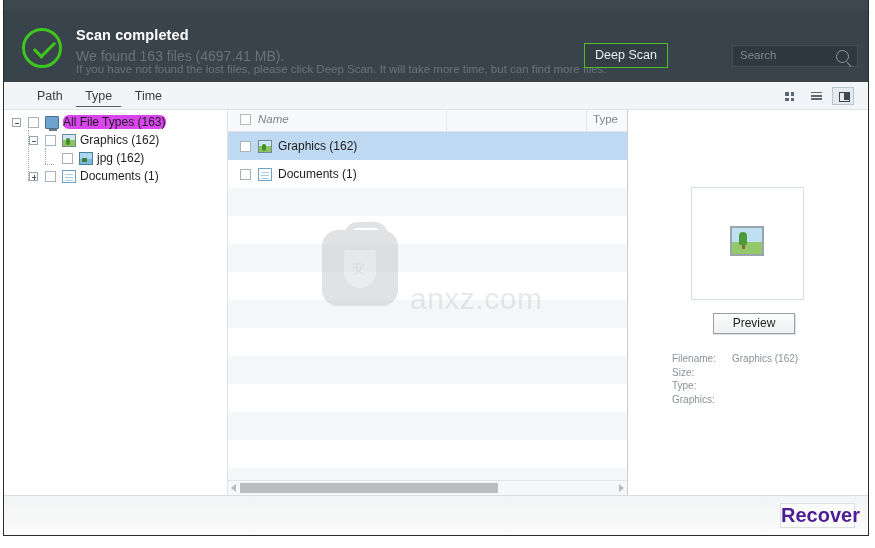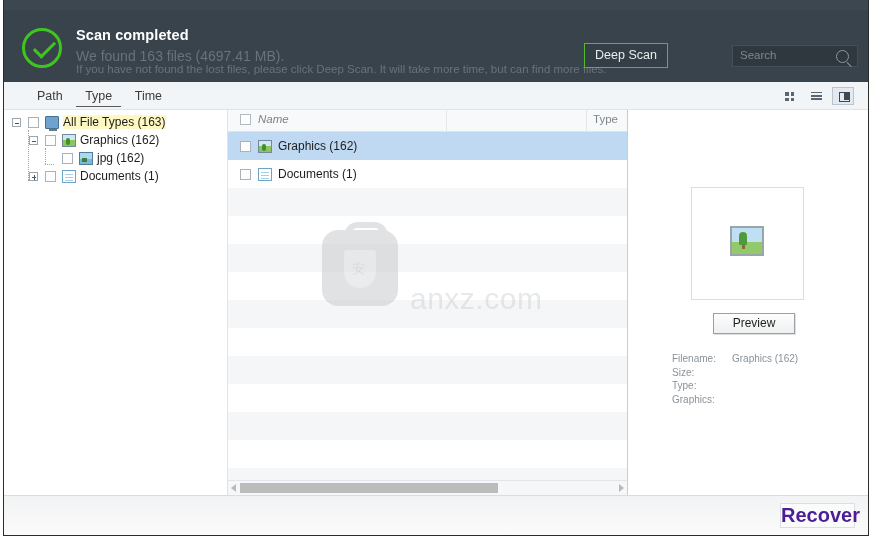--- a/index.html
+++ b/index.html
@@ -91,21 +91,21 @@
   .dotlh{position:absolute;border-top:1px dotted #9aa5ad;}
   .ic{position:absolute;top:2px;width:14px;height:13px;}
   .ic-monitor{background:#6fa3cf;border:1px solid #46708f;box-sizing:border-box;border-radius:1px;}
   .ic-monitor:after{content:"";position:absolute;left:3px;bottom:-3px;width:8px;height:2px;background:#6b7880;}
   .ic-img-green{background:linear-gradient(#cfe6f4 0 45%,#8ec45c 45% 100%);border:1px solid #6f8a9a;box-sizing:border-box;}
   .ic-img-green:after{content:"";position:absolute;left:3px;top:3px;width:4px;height:7px;background:#3f8f2f;border-radius:2px;}
   .ic-img-blue{background:linear-gradient(#a9d8f0 0 55%,#7fb7d8 55% 100%);border:1px solid #4d7f9c;box-sizing:border-box;}
   .ic-img-blue:after{content:"";position:absolute;left:2px;bottom:2px;width:5px;height:4px;background:#3e7f3a;}
   .ic-doc{background:#ffffff;border:1px solid #6ba4c6;box-sizing:border-box;}
   .ic-doc:after{content:"";position:absolute;left:2px;top:3px;width:8px;height:1px;background:#a6cde3;box-shadow:0 3px 0 #a6cde3,0 6px 0 #a6cde3;}
-  .trow.sel .lbl{background:#fef9c3;}
+  .trow.sel .lbl{background:#d946ef;border-radius:6px;}
 
   
   .list-pane{position:absolute;left:228px;top:110px;width:400px;height:385px;background:#fff;
     border-right:1px solid #c9ced3;box-sizing:border-box;overflow:hidden;}
   .lhead{position:relative;height:21px;background:#f7f9fa;border-bottom:1px solid #dfe4e8;}
   .lhead .hc{position:absolute;top:3px;font-size:11.5px;color:#7d858c;}
   .lhead .sep{position:absolute;top:0;width:1px;height:21px;background:#e3e8eb;}
   .lhead .hcb{position:absolute;left:12px;top:4px;width:11px;height:11px;border:1px solid #b2bac0;background:#fff;box-sizing:border-box;}
   .lrow{position:relative;height:28px;}
   .lrow.odd{background:#f4f6f8;}

